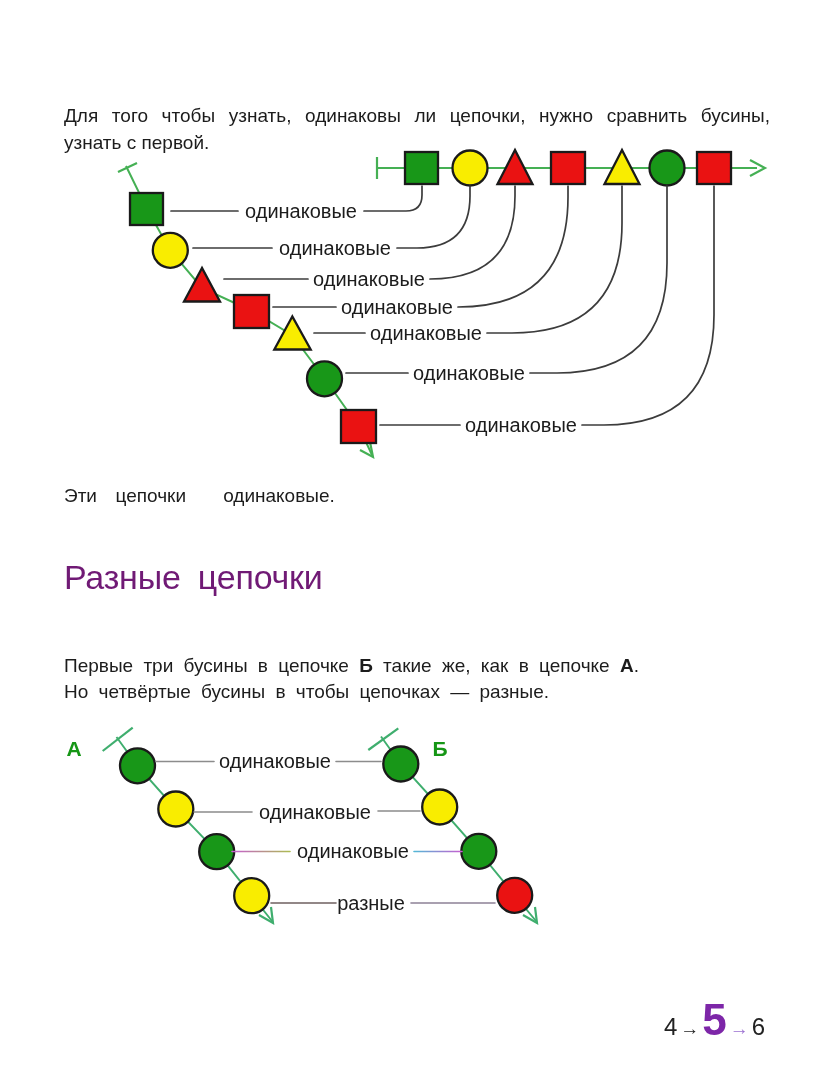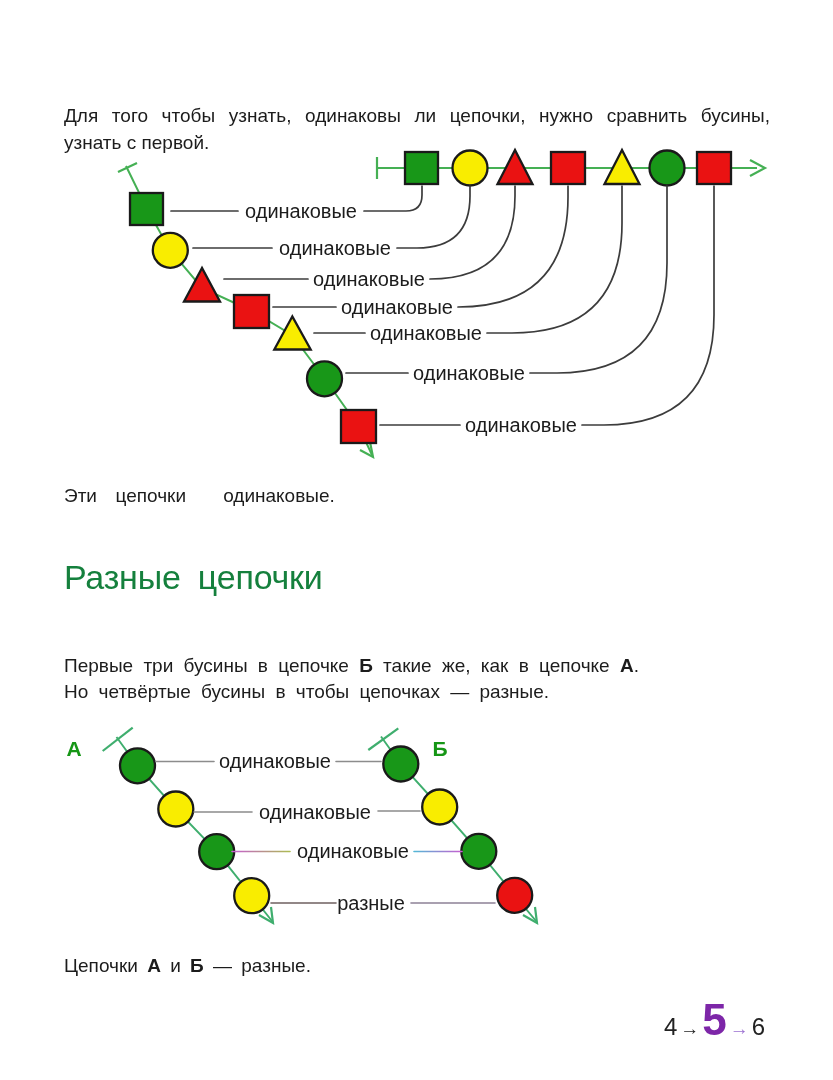--- a/index.html
+++ b/index.html
@@ -8,21 +8,21 @@
     width:833px;height:1080px;
     background:#ffffff;
     overflow:hidden;
     font-family:"Liberation Sans",sans-serif;
     color:#1c1c1c;
   }
   .abs{position:absolute;}
   .intro{left:64px;top:82px;width:706px;font-size:19px;line-height:27px;}
   .intro .line1{text-align:justify;text-align-last:justify;margin-top:20px;}
   .conclusion1{left:64px;top:445px;font-size:19px;white-space:pre;word-spacing:4px;margin-top:40px;}
-  .heading2{left:64px;top:558px;font-size:34px;letter-spacing:-0.2px;word-spacing:8px;color:#15803d;}
+  .heading2{left:64px;top:558px;font-size:34px;letter-spacing:-0.2px;word-spacing:8px;color:#701a75;}
   .para2{left:64px;top:653px;width:660px;font-size:19px;line-height:26px;word-spacing:5px;}
   .conclusion2{left:64px;top:955px;font-size:19px;word-spacing:4px;}
   .bold{font-weight:bold;}
   .footer{
     left:664px;top:998px;
     display:flex;align-items:baseline;gap:3px;
     font-size:24px;color:#222222;
   }
   .footer .cur{font-size:44px;font-weight:600;line-height:1;}
   .footer .arr{font-size:19px;}
@@ -155,21 +155,20 @@
     </g>
 
     <g text-anchor="middle">
       <text class="dlabel" x="275" y="768" fill="#1c1c1c">одинаковые</text>
       <text class="dlabel" x="315" y="819" fill="#1c1c1c">одинаковые</text>
       <text class="dlabel" x="353" y="858" fill="#1c1c1c">одинаковые</text>
       <text class="dlabel" x="371" y="910" fill="#1c1c1c">разные</text>
     </g>
   </svg>
 
-  <div class="abs conclusion2"><span>Цепочки </span><span class="bold">А</span><span> и </span><span class="bold">Б</span><span> — разные.</span></div>
 
   <div class="abs footer">
     <span>4</span>
     <span class="arr">→</span>
     <span class="cur" style="color: rgb(125, 38, 168);">5</span>
     <span class="arr" style="color: rgb(154, 111, 208);">→</span>
     <span>6</span>
   </div>
 
 </div>

